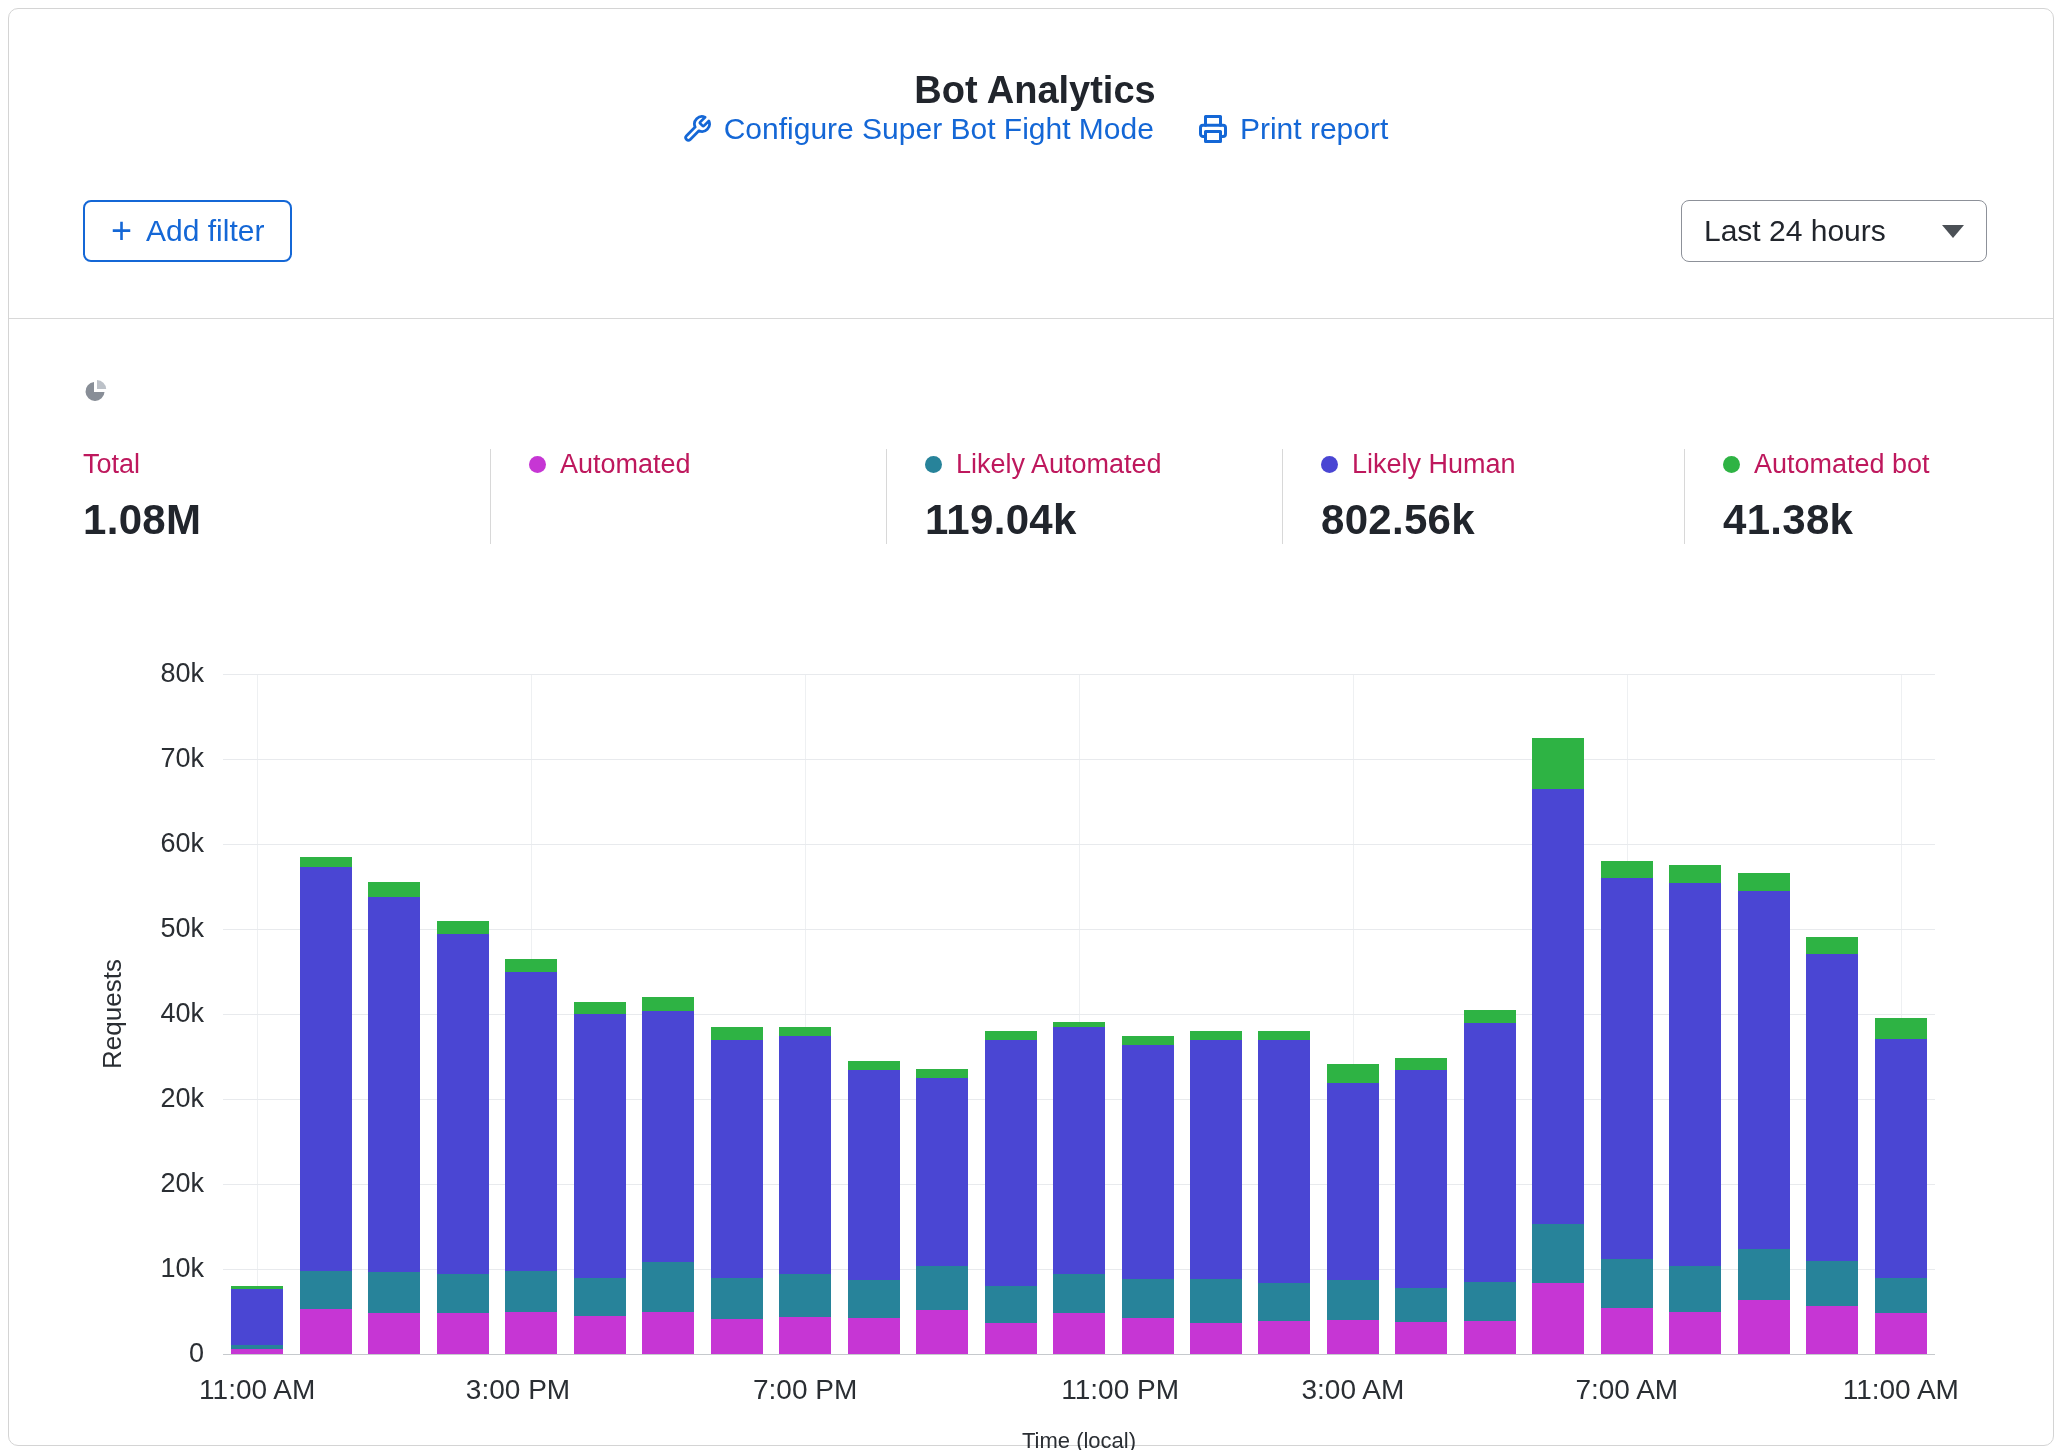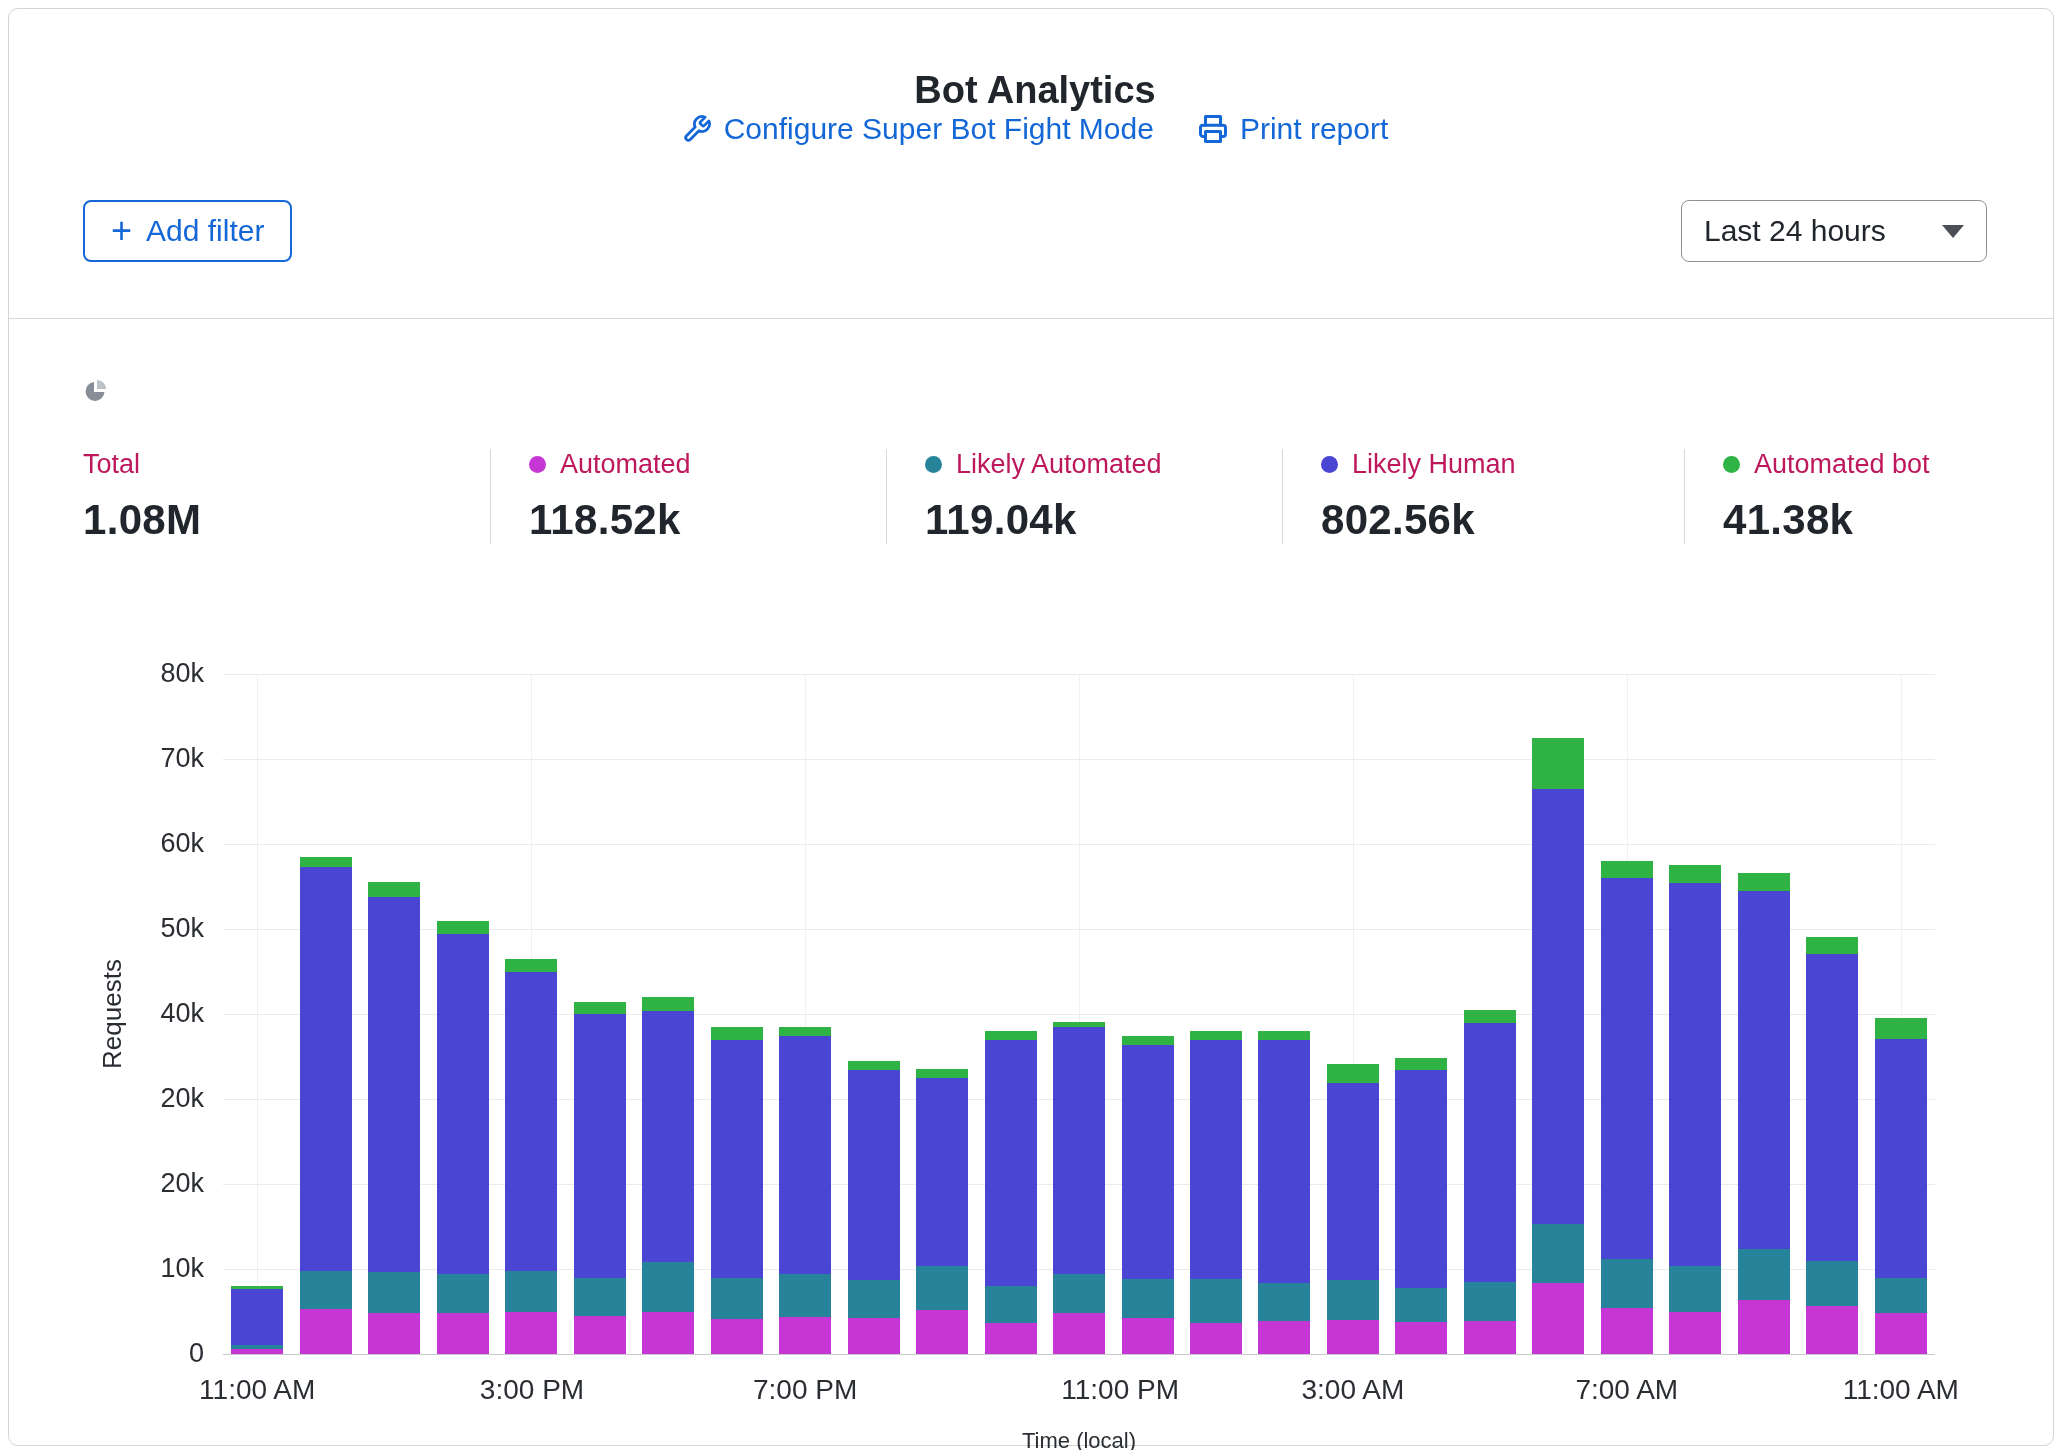--- a/index.html
+++ b/index.html
@@ -117,21 +117,20 @@
           <div class="stat-label">
             <span>Total</span>
           </div>
           <div class="stat-value">1.08M</div>
         </div>
         <div class="stat">
           <div class="stat-label">
             <div class="dot" style="background: rgb(198, 54, 212);"></div>
             <span>Automated</span>
           </div>
-          <div class="stat-value">118.52k</div>
         </div>
         <div class="stat">
           <div class="stat-label">
             <div class="dot" style="background: rgb(39, 131, 154);"></div>
             <span>Likely Automated</span>
           </div>
           <div class="stat-value">119.04k</div>
         </div>
         <div class="stat">
           <div class="stat-label">
@@ -319,21 +318,21 @@
           <div class="seg" style="height: 44.2px; background: rgb(39, 131, 154);"></div>
           <div class="seg" style="height: 48.5px; background: rgb(198, 54, 212);"></div>
         </div>
         <div class="bar" style="left: 1791.8px; top: 10px; width: 52px; height: 680px;">
           <div class="seg" style="height: 20.4px; background: rgb(46, 179, 68);"></div>
           <div class="seg" style="height: 239.7px; background: rgb(74, 70, 211);"></div>
           <div class="seg" style="height: 34.8px; background: rgb(39, 131, 154);"></div>
           <div class="seg" style="height: 40.8px; background: rgb(198, 54, 212);"></div>
         </div>
         <div class="x-tick" style="left: 74.2px; top: 710px;">11:00 AM</div>
-        <div class="x-tick" style="left: 349px; top: 710px;">3:00 PM</div>
+        <div class="x-tick" style="left: 335px; top: 710px;">3:00 PM</div>
         <div class="x-tick" style="left: 622.1px; top: 710px;">7:00 PM</div>
         <div class="x-tick" style="left: 896px; top: 710px; text-align: right;">11:00 PM</div>
         <div class="x-tick" style="left: 1169.9px; top: 710px;">3:00 AM</div>
         <div class="x-tick" style="left: 1443.8px; top: 710px;">7:00 AM</div>
         <div class="x-tick" style="left: 1717.8px; top: 710px;">11:00 AM</div>
         <div class="x-axis-title" style="left: 140px; width: 1712px; top: 764px;">Time (local)</div>
         <div class="y-axis-title" style="left: 29px; top: 350px;">Requests</div>
       </div>
   </div>
 </div>

